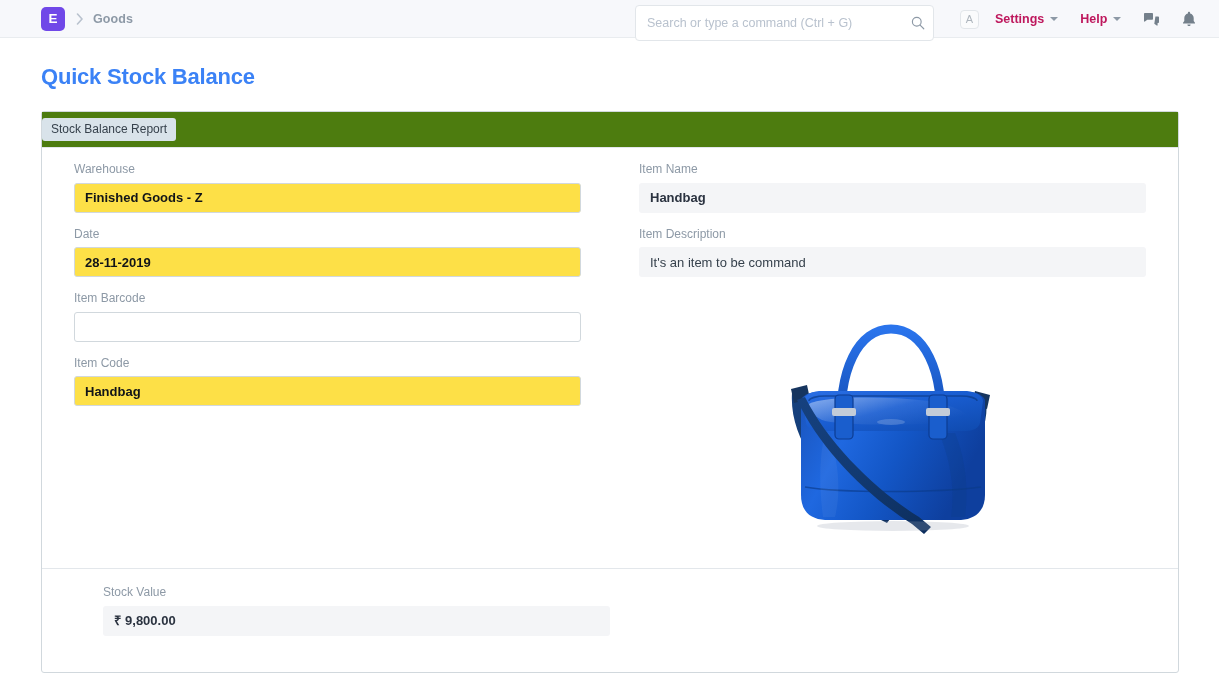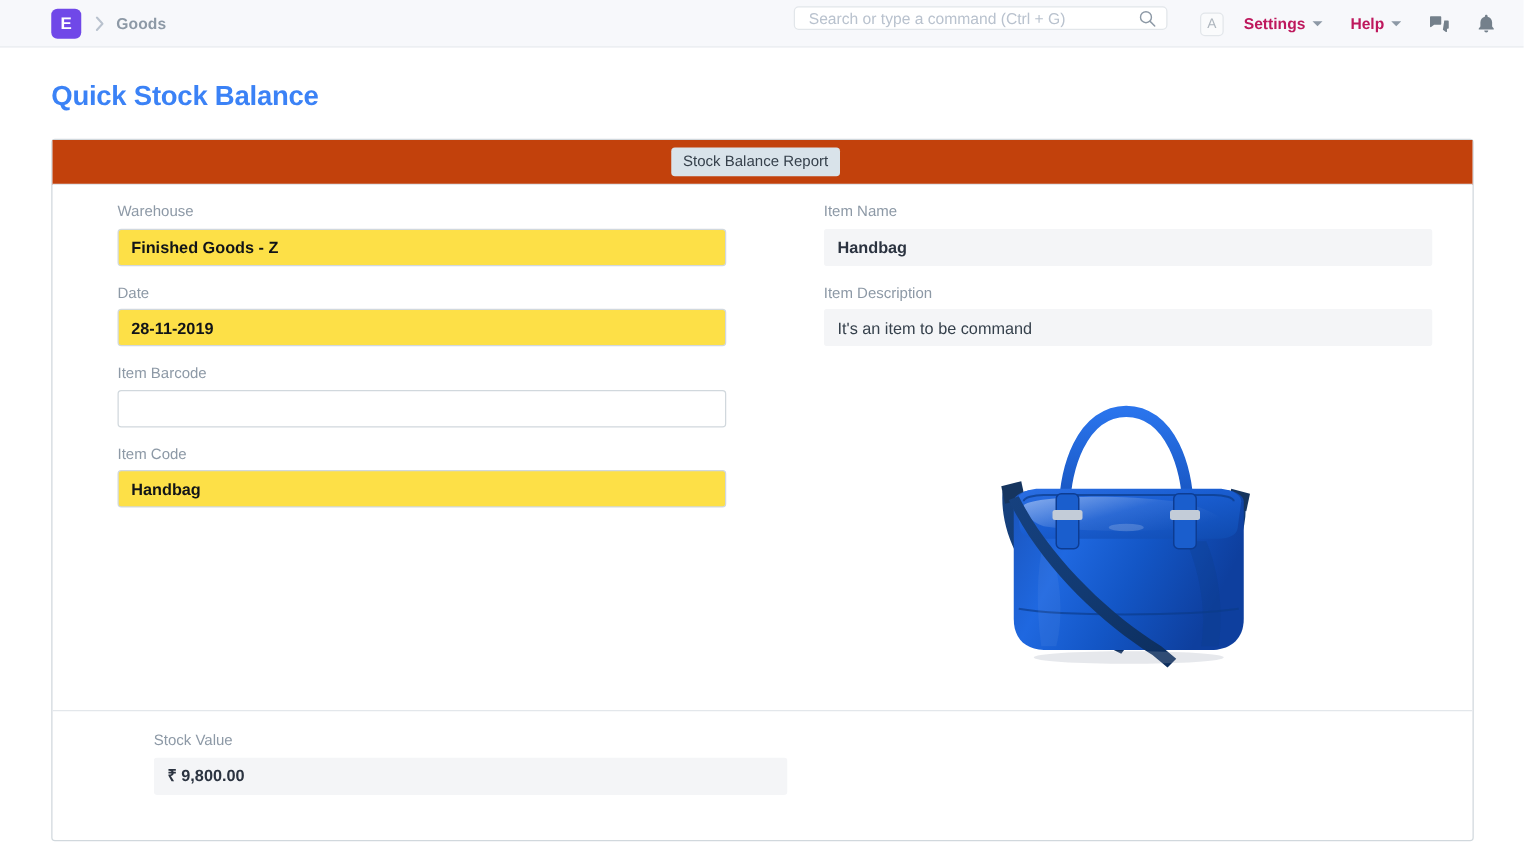--- a/index.html
+++ b/index.html
@@ -43,21 +43,21 @@
   .bc-item {
     color: #8d99a6;
     font-size: 12.5px;
     font-weight: bold;
     letter-spacing: 0.1px;
   }
 
   .nav-search-wrap {
     position: absolute;
     left: 635px; top: 5px;
-    width: 299px; height: 19px;
+    width: 299px; height: 36px;
   }
   .nav-search {
     width: 100%; height: 100%;
     border: 1px solid #e2e6ea;
     border-radius: 4px;
     background: #ffffff;
     padding: 0 30px 0 11px;
     font-size: 12.5px;
     font-family: "Liberation Sans", sans-serif;
     color: #36414c;
@@ -126,44 +126,44 @@
   .card {
     position: absolute;
     left: 41px; top: 111px;
     width: 1138px;
     background: #ffffff;
     border: 1px solid #d1d8dd;
     border-radius: 3px;
   }
   .card-toolbar {
     height: 36px;
-    background: #c2410c;
+    background: #4d7c0f;
     border-bottom: 1px solid #e3e7eb;
     display: flex;
     align-items: center;
-    justify-content: center;
+    justify-content: flex-start;
     padding-right: 11px;
   }
   .btn-report {
     background: #d9e3ea;
     color: #36414c;
     font-size: 12px;
     border: none;
     border-radius: 3px;
     padding: 4px 9px;
     font-family: "Liberation Sans", sans-serif;
     cursor: pointer;
     line-height: 1.25;
   }
 
   .form-section {
     display: flex;
     padding: 14px 32px 18px 32px;
   }
-  .col { width: 50%; padding: 0 22px; margin-left: 20px; }
+  .col { width: 50%; padding: 0 22px; }
   .col.left  { padding-left: 0; padding-right: 29px; }
   .col.right { padding-left: 29px; padding-right: 0; }
 
   .field { margin-bottom: 14px; }
   .field-label {
     display: block;
     font-size: 12px;
     color: #8d99a6;
     margin-bottom: 5px;
     line-height: 1.3;

